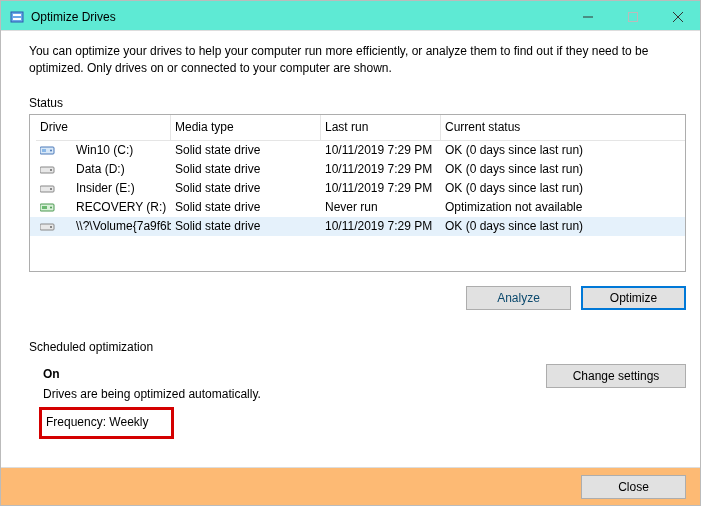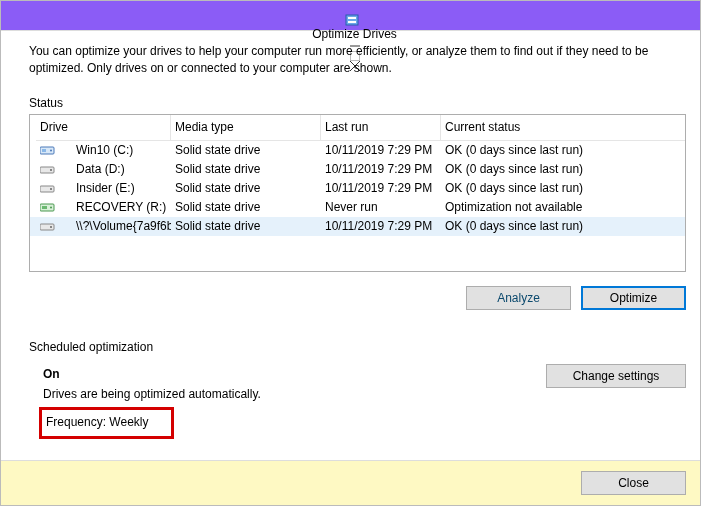--- a/index.html
+++ b/index.html
@@ -12,24 +12,23 @@
     width: 701px;
     height: 506px;
     overflow: hidden;
     border: 1px solid #bbb;
     position: relative;
   }
   .titlebar {
     height: 30px;
     display: flex;
     align-items: center;
-    padding: 12px 0 0 8px;
+    padding: 2px 0 0 8px;
     border-bottom: 1px solid #ddd;
-    background: #8b5cf6;
-    flex-direction: column;
+    background: #5eead4;
   }
   .titlebar .appicon {
     width: 16px; height: 16px; margin-right: 6px;
     display: inline-flex; align-items: center; justify-content: center;
     font-size: 12px;
   }
   .titlebar .title { flex: 0 0 auto; }
   .titlebar .spacer { flex: 1; }
   .winbtn {
     width: 45px; height: 30px;
@@ -126,22 +125,22 @@
   .highlight-box {
     border: 3px solid #d40000;
     padding: 2px 22px 4px 4px;
     display: inline-block;
     margin-left: -4px;
     margin-top: 2px;
   }
   .bottom-bar {
     position: absolute;
     bottom: 0; left: 0; right: 0;
-    height: 45px;
-    background: #fef9c3;
+    height: 38px;
+    background: #fdba74;
     border-top: 1px solid #ddd;
     display: flex;
     align-items: center;
     justify-content: flex-end;
     padding-right: 14px;
   }
 </style>
 </head>
 <body>
 

